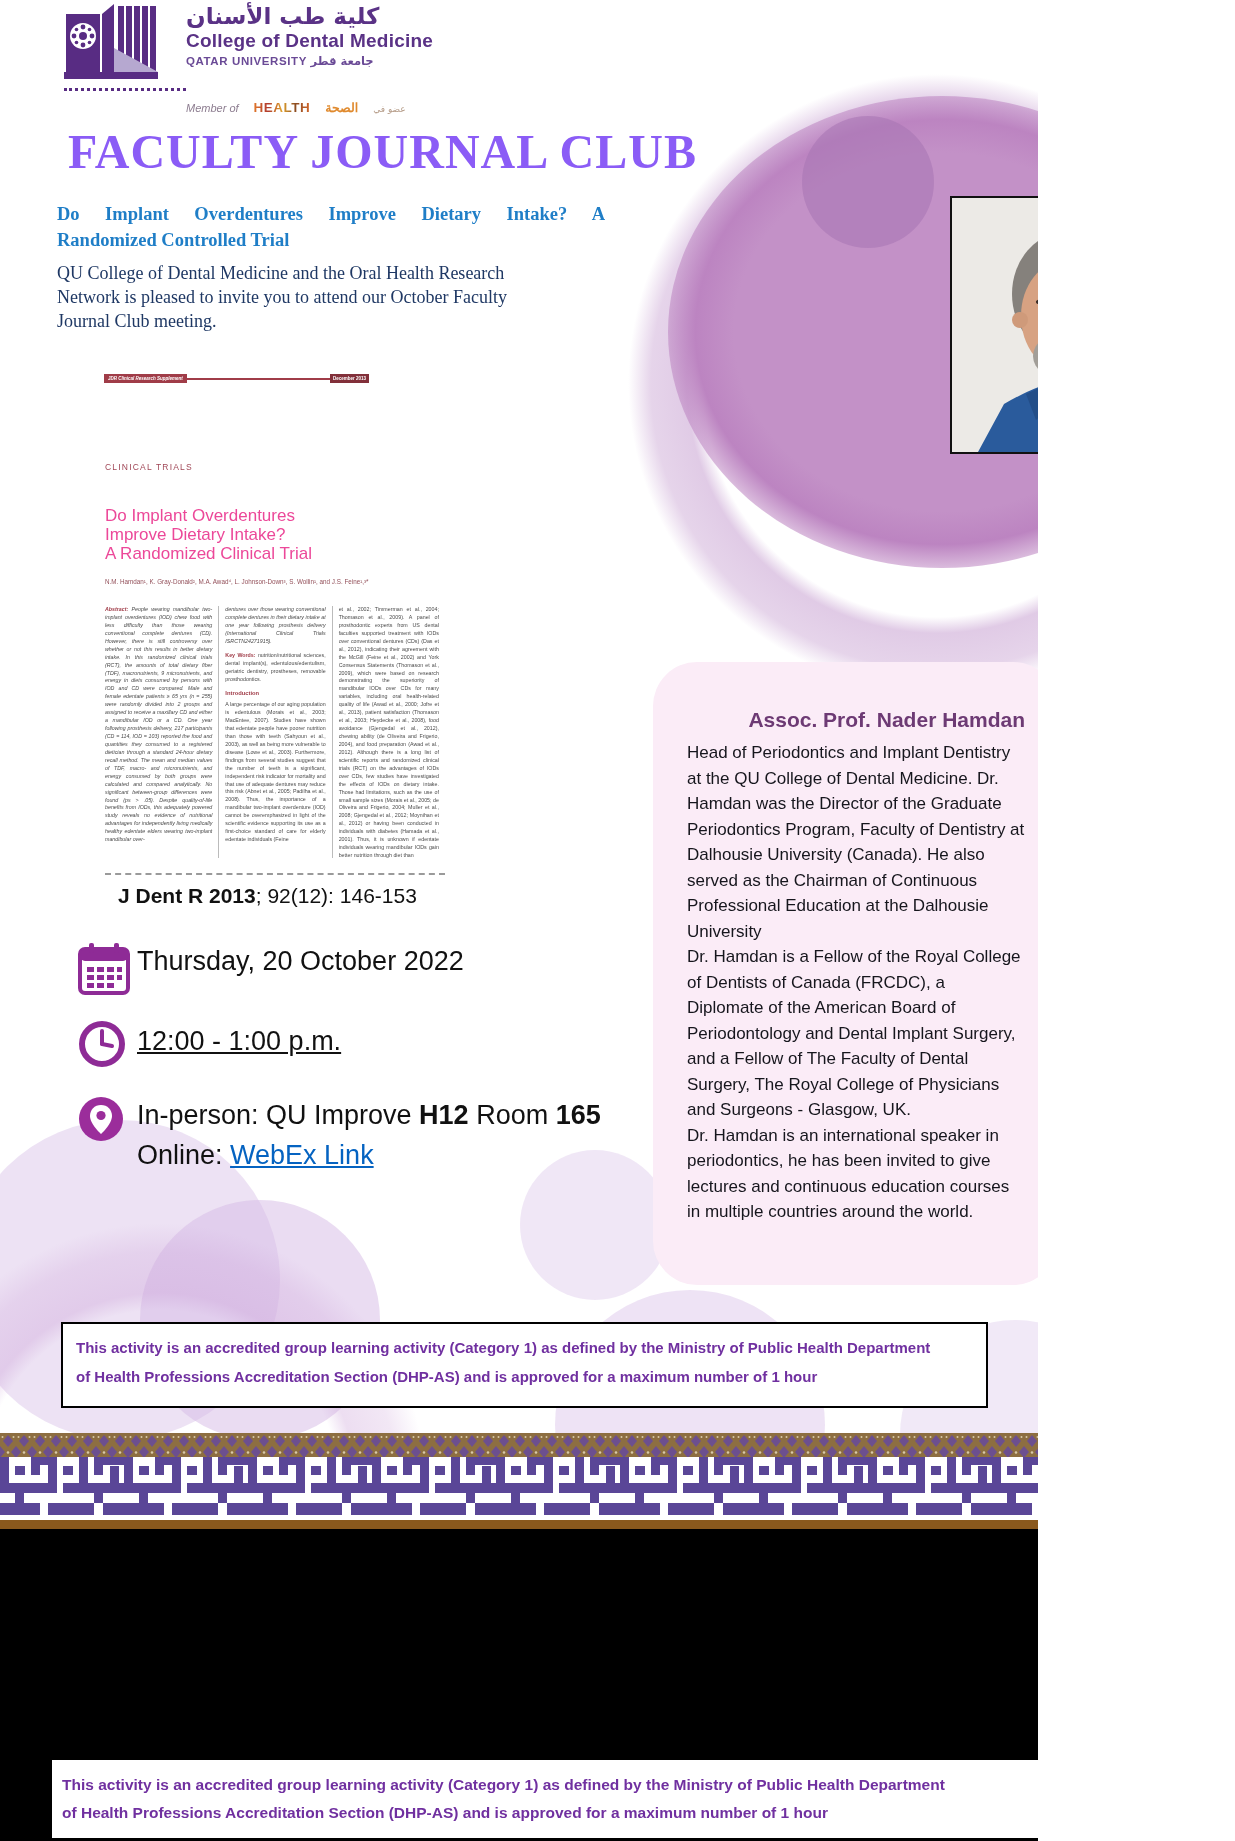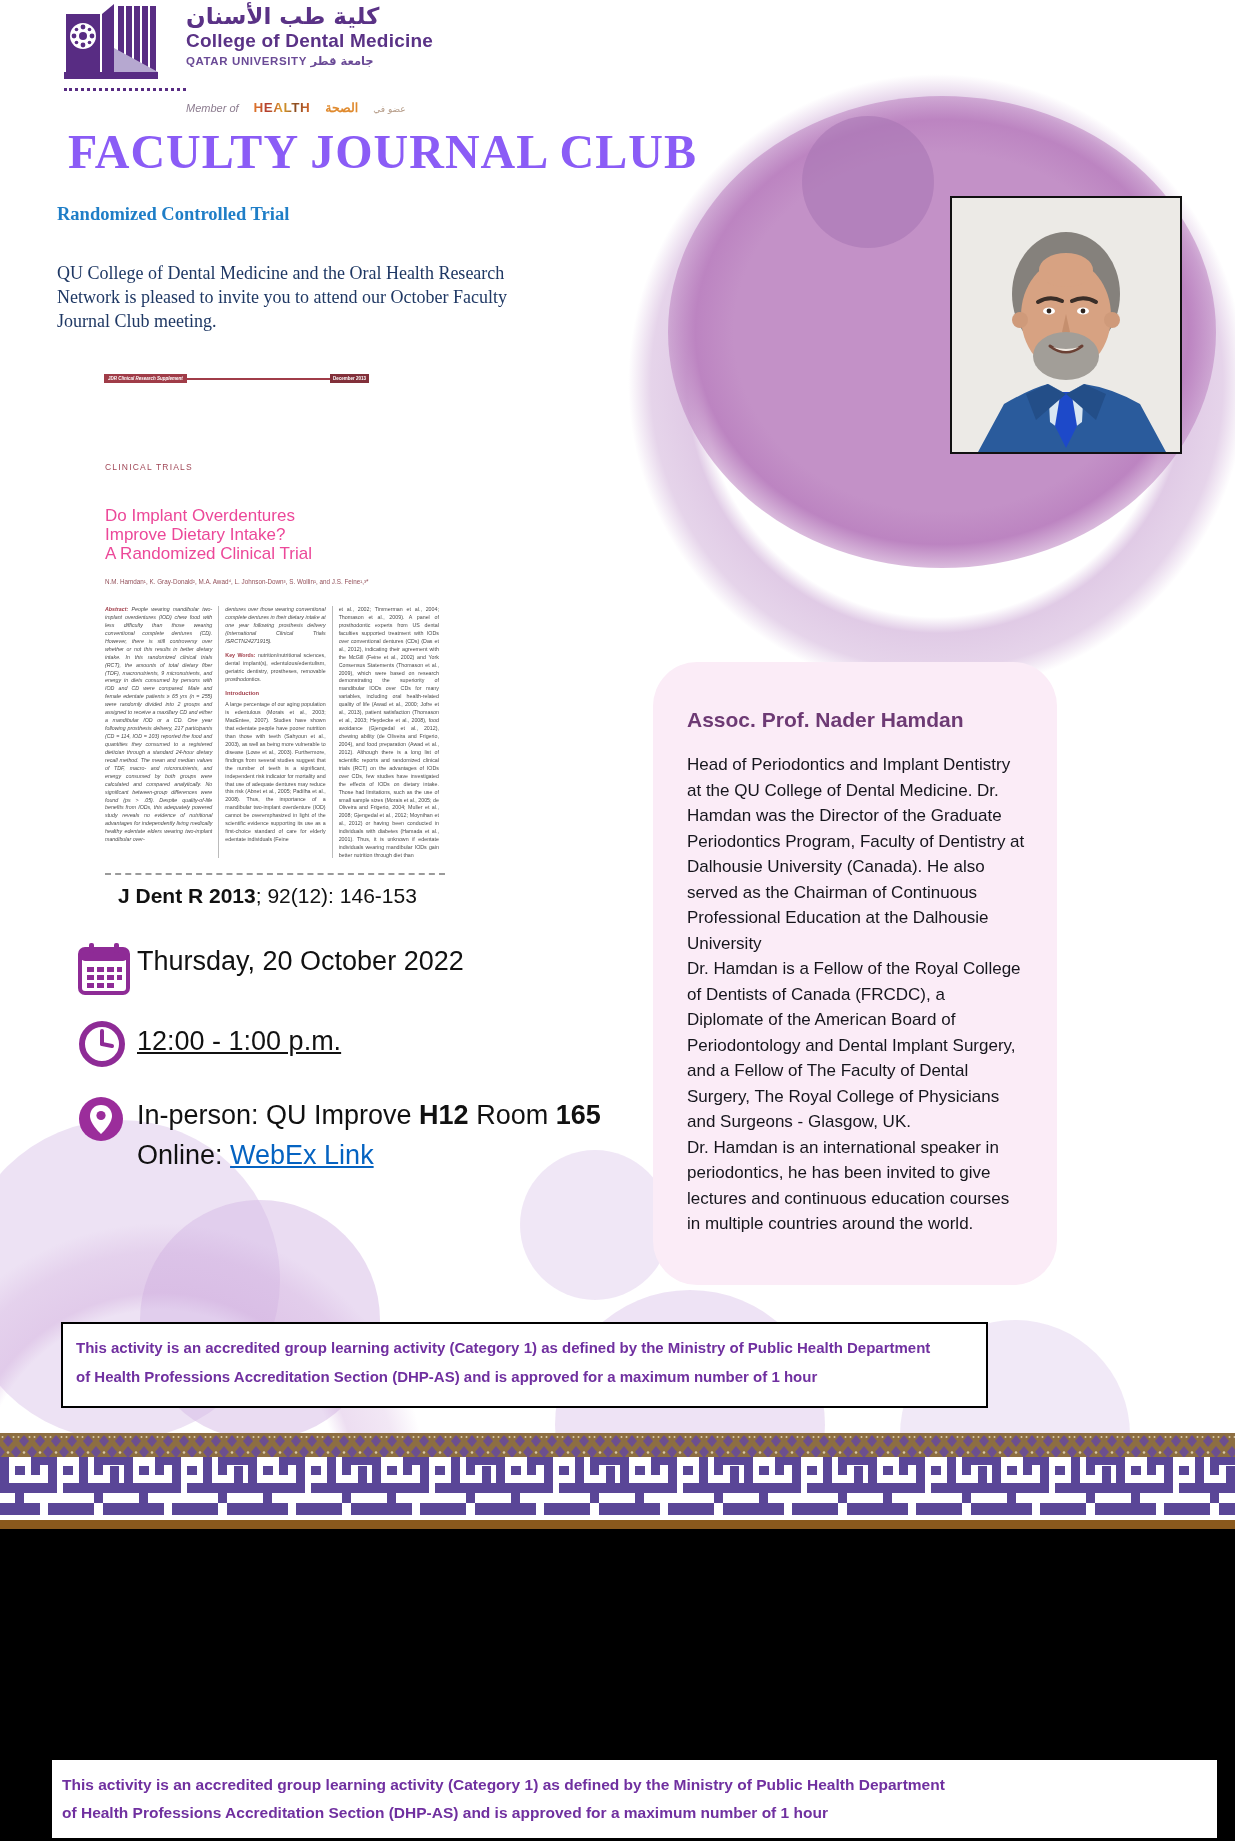--- a/index.html
+++ b/index.html
@@ -1,18 +1,18 @@
 <!DOCTYPE html>
 <html><head>
 <meta charset="utf-8">
 <style>
   * { margin:0; padding:0; box-sizing:border-box; }
   html,body { background:#fff; }
   body { width:1235px; font-family:"Liberation Sans", sans-serif; }
-  .poster { position:relative; width:1235px; height:1841px; background:#fff; overflow:hidden;padding-left:36px; }
+  .poster { position:relative; width:1038px; height:1841px; background:#fff; overflow:hidden;padding-left:36px; }
 
   
   .decor { position:absolute; border-radius:50%; pointer-events:none; z-index:0; }
   .circ-ring  { left:612px; top:58px;  width:650px; height:650px;
     background:radial-gradient(closest-side, rgba(0,0,0,0) 72%, rgba(199,160,209,.55) 77%, rgba(199,160,209,.45) 88%, rgba(199,160,209,0) 95%); }
   .circ-main  { left:668px; top:96px;  width:548px; height:472px;
     background:radial-gradient(closest-side, #c FA 0); background:radial-gradient(closest-side, #c391c7 0%, #c391c7 76%, #bc84c1 90%, rgba(188,132,193,.55) 100%); }
   .circ-small { left:802px; top:116px; width:132px; height:132px; background:rgba(168,118,180,.6); }
   .blob1 { left:-40px;  top:1120px; width:320px; height:320px; background:rgba(222,202,235,.55); }
   .blob2 { left:140px;  top:1200px; width:240px; height:240px; background:rgba(213,185,230,.5); }
@@ -77,21 +77,21 @@
   .time-text { text-decoration:underline; }
   .loc2 { margin-top:9px; }
   .boldseg { font-weight:bold; }
   .weblink { color:#0563c1; text-decoration:underline; cursor:pointer; }
 
   
   .photo { position:absolute; left:950px; top:196px; width:232px; height:258px;
     border:2px solid #111; z-index:3; background:#eceae6; }
   .bio-box { position:absolute; left:653px; top:662px; width:404px; height:623px; z-index:2;
     background:#fbecf7; border-radius:44px; padding:46px 32px 30px 34px; }
-  .bio-name { font-size:21px; font-weight:bold; color:#6d3a74; margin-bottom:20px; }
+  .bio-name { font-size:21px; font-weight:bold; color:#6d3a74; margin-bottom:8px;text-align:right; }
   .bio-text { font-size:17px; color:#16161d; line-height:1.5; }
 
   
   .accr-box { position:absolute; left:61px; top:1322px; width:927px; min-height:86px; z-index:2;
     background:#fff; border:2px solid #000; padding:9px 13px; }
   .accr-line { font-size:15px; font-weight:bold; color:#7030a0; line-height:1.95; white-space:nowrap; }
   .accr-bottom { position:absolute; left:52px; top:1760px; width:1165px; height:78px; z-index:3;
     background:#fff; padding:11px 10px; }
   .accr-bottom .accr-line { line-height:1.8; font-size:15.5px; }
 
@@ -154,20 +154,21 @@
       <span class="member-of">Member of</span>
       <span class="health">HEALTH</span>
       <span class="health-ar">الصحة</span>
       <span class="member-ar">عضو في</span>
     </div>
   </div>
 
   <h1 class="main-title">FACULTY JOURNAL CLUB</h1>
 
   <div class="headline">
+    <div class="l1">Do Implant Overdentures Improve Dietary Intake? A</div>
     <div class="l2">Randomized Controlled Trial</div>
   </div>
 
   <p class="invitation">QU College of Dental Medicine and the Oral Health Research Network is pleased to invite you to attend our October Faculty Journal Club meeting.</p>
 
   <div class="jpage">
     <div class="jhead">
       <span class="jtag">JDR Clinical Research Supplement</span>
       <span class="jline"></span>
       <span class="jdate">December 2013</span>

